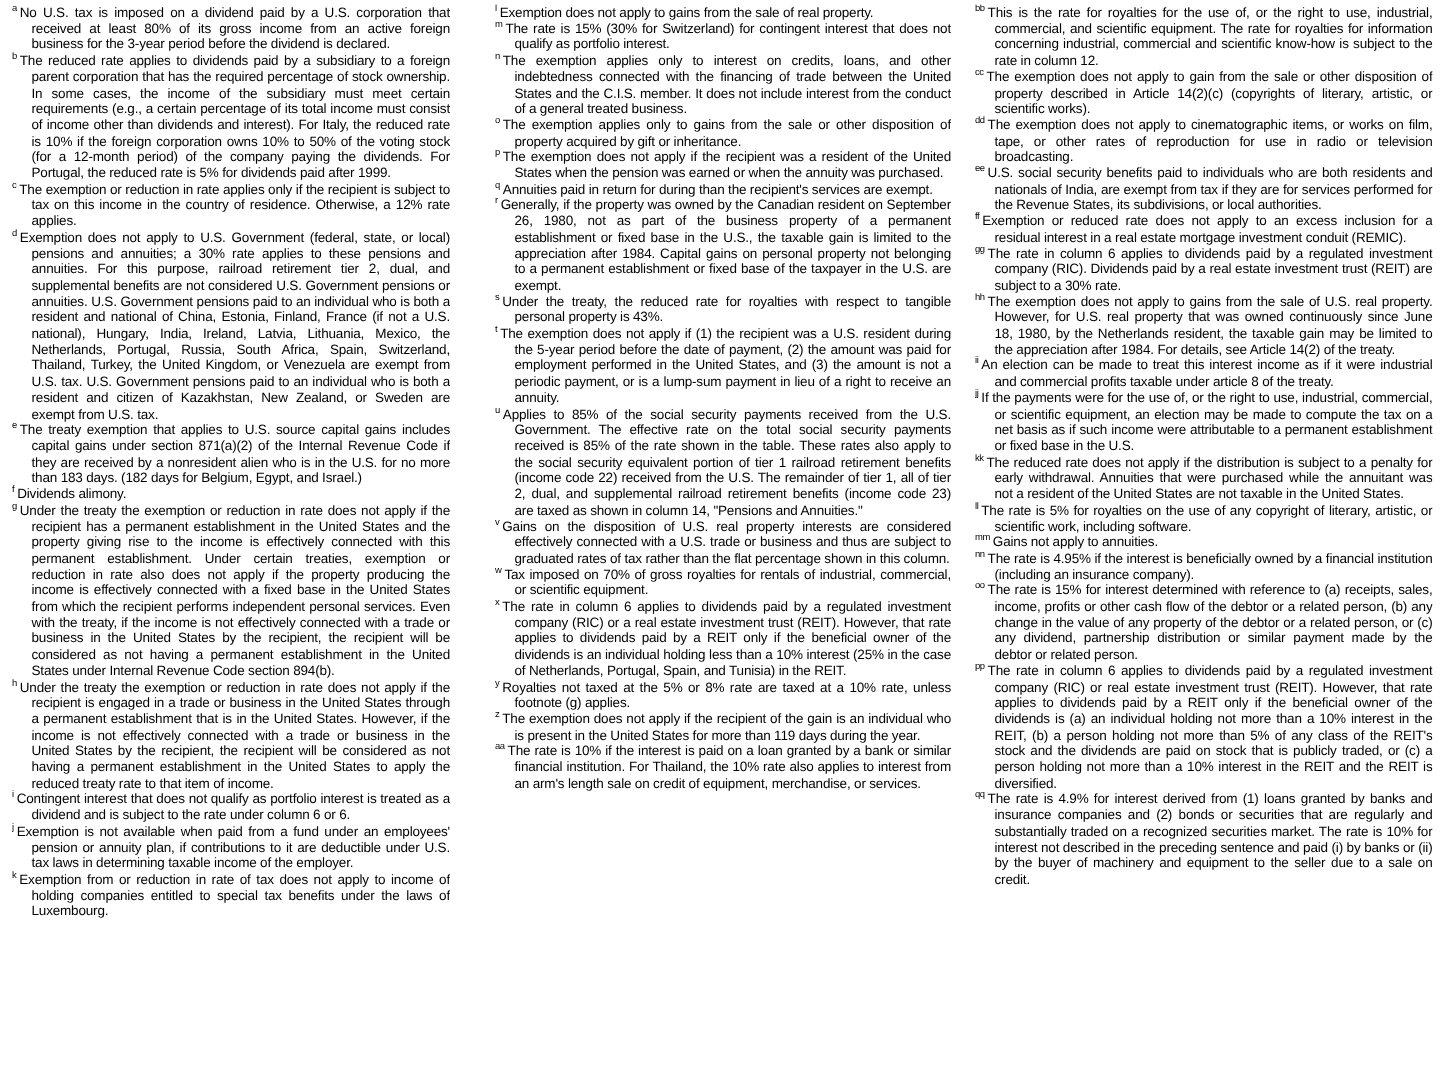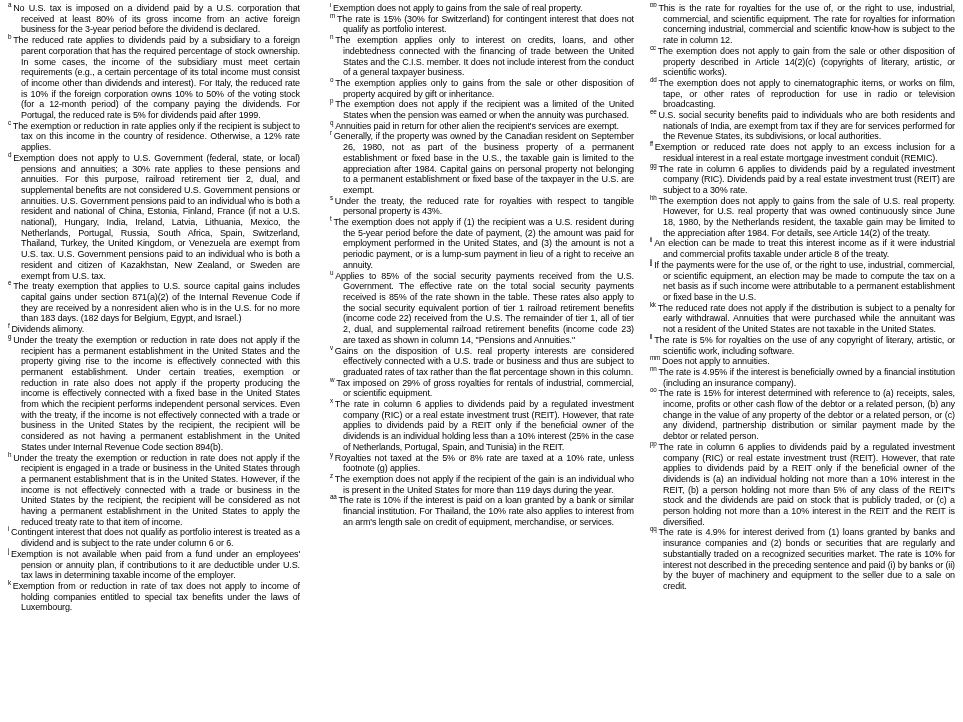--- a/index.html
+++ b/index.html
@@ -62,46 +62,46 @@
       <p class="fn"><sup>f</sup><span>Dividends alimony.</span></p>
       <p class="fn"><sup>g</sup><span>Under the treaty the exemption or reduction in rate does not apply if the recipient has a permanent establishment in the United States and the property giving rise to the income is effectively connected with this permanent establishment. Under certain treaties, exemption or reduction in rate also does not apply if the property producing the income is effectively connected with a fixed base in the United States from which the recipient performs independent personal services. Even with the treaty, if the income is not effectively connected with a trade or business in the United States by the recipient, the recipient will be considered as not having a permanent establishment in the United States under Internal Revenue Code section 894(b).</span></p>
       <p class="fn"><sup>h</sup><span>Under the treaty the exemption or reduction in rate does not apply if the recipient is engaged in a trade or business in the United States through a permanent establishment that is in the United States. However, if the income is not effectively connected with a trade or business in the United States by the recipient, the recipient will be considered as not having a permanent establishment in the United States to apply the reduced treaty rate to that item of income.</span></p>
       <p class="fn"><sup>i</sup><span>Contingent interest that does not qualify as portfolio interest is treated as a dividend and is subject to the rate under column 6 or 6.</span></p>
       <p class="fn"><sup>j</sup><span>Exemption is not available when paid from a fund under an employees' pension or annuity plan, if contributions to it are deductible under U.S. tax laws in determining taxable income of the employer.</span></p>
       <p class="fn"><sup>k</sup><span>Exemption from or reduction in rate of tax does not apply to income of holding companies entitled to special tax benefits under the laws of Luxembourg.</span></p>
     </div>
   <div class="col col-2">
       <p class="fn"><sup>l</sup><span>Exemption does not apply to gains from the sale of real property.</span></p>
       <p class="fn"><sup>m</sup><span>The rate is 15% (30% for Switzerland) for contingent interest that does not qualify as portfolio interest.</span></p>
-      <p class="fn"><sup>n</sup><span>The exemption applies only to interest on credits, loans, and other indebtedness connected with the financing of trade between the United States and the C.I.S. member. It does not include interest from the conduct of a general taxpayer business.</span></p>
+      <p class="fn"><sup>n</sup><span>The exemption applies only to interest on credits, loans, and other indebtedness connected with the financing of trade between the United States and the C.I.S. member. It does not include interest from the conduct of a general treated business.</span></p>
       <p class="fn"><sup>o</sup><span>The exemption applies only to gains from the sale or other disposition of property acquired by gift or inheritance.</span></p>
-      <p class="fn"><sup>p</sup><span>The exemption does not apply if the recipient was a limited of the United States when the pension was earned or when the annuity was purchased.</span></p>
-      <p class="fn"><sup>q</sup><span>Annuities paid in return for other alien the recipient's services are exempt.</span></p>
+      <p class="fn"><sup>p</sup><span>The exemption does not apply if the recipient was a resident of the United States when the pension was earned or when the annuity was purchased.</span></p>
+      <p class="fn"><sup>q</sup><span>Annuities paid in return for during than the recipient's services are exempt.</span></p>
       <p class="fn"><sup>r</sup><span>Generally, if the property was owned by the Canadian resident on September 26, 1980, not as part of the business property of a permanent establishment or fixed base in the U.S., the taxable gain is limited to the appreciation after 1984. Capital gains on personal property not belonging to a permanent establishment or fixed base of the taxpayer in the U.S. are exempt.</span></p>
       <p class="fn"><sup>s</sup><span>Under the treaty, the reduced rate for royalties with respect to tangible personal property is 43%.</span></p>
       <p class="fn"><sup>t</sup><span>The exemption does not apply if (1) the recipient was a U.S. resident during the 5-year period before the date of payment, (2) the amount was paid for employment performed in the United States, and (3) the amount is not a periodic payment, or is a lump-sum payment in lieu of a right to receive an annuity.</span></p>
       <p class="fn"><sup>u</sup><span>Applies to 85% of the social security payments received from the U.S. Government. The effective rate on the total social security payments received is 85% of the rate shown in the table. These rates also apply to the social security equivalent portion of tier 1 railroad retirement benefits (income code 22) received from the U.S. The remainder of tier 1, all of tier 2, dual, and supplemental railroad retirement benefits (income code 23) are taxed as shown in column 14, "Pensions and Annuities."</span></p>
       <p class="fn"><sup>v</sup><span>Gains on the disposition of U.S. real property interests are considered effectively connected with a U.S. trade or business and thus are subject to graduated rates of tax rather than the flat percentage shown in this column.</span></p>
-      <p class="fn"><sup>w</sup><span>Tax imposed on 29% of gross royalties for rentals of industrial, commercial, or scientific equipment.</span></p>
+      <p class="fn"><sup>w</sup><span>Tax imposed on 70% of gross royalties for rentals of industrial, commercial, or scientific equipment.</span></p>
       <p class="fn"><sup>x</sup><span>The rate in column 6 applies to dividends paid by a regulated investment company (RIC) or a real estate investment trust (REIT). However, that rate applies to dividends paid by a REIT only if the beneficial owner of the dividends is an individual holding less than a 10% interest (25% in the case of Netherlands, Portugal, Spain, and Tunisia) in the REIT.</span></p>
       <p class="fn"><sup>y</sup><span>Royalties not taxed at the 5% or 8% rate are taxed at a 10% rate, unless footnote (g) applies.</span></p>
       <p class="fn"><sup>z</sup><span>The exemption does not apply if the recipient of the gain is an individual who is present in the United States for more than 119 days during the year.</span></p>
       <p class="fn"><sup>aa</sup><span>The rate is 10% if the interest is paid on a loan granted by a bank or similar financial institution. For Thailand, the 10% rate also applies to interest from an arm's length sale on credit of equipment, merchandise, or services.</span></p>
     </div>
   <div class="col col-3">
       <p class="fn"><sup>bb</sup><span>This is the rate for royalties for the use of, or the right to use, industrial, commercial, and scientific equipment. The rate for royalties for information concerning industrial, commercial and scientific know-how is subject to the rate in column 12.</span></p>
       <p class="fn"><sup>cc</sup><span>The exemption does not apply to gain from the sale or other disposition of property described in Article 14(2)(c) (copyrights of literary, artistic, or scientific works).</span></p>
       <p class="fn"><sup>dd</sup><span>The exemption does not apply to cinematographic items, or works on film, tape, or other rates of reproduction for use in radio or television broadcasting.</span></p>
       <p class="fn"><sup>ee</sup><span>U.S. social security benefits paid to individuals who are both residents and nationals of India, are exempt from tax if they are for services performed for the Revenue States, its subdivisions, or local authorities.</span></p>
       <p class="fn"><sup>ff</sup><span>Exemption or reduced rate does not apply to an excess inclusion for a residual interest in a real estate mortgage investment conduit (REMIC).</span></p>
       <p class="fn"><sup>gg</sup><span>The rate in column 6 applies to dividends paid by a regulated investment company (RIC). Dividends paid by a real estate investment trust (REIT) are subject to a 30% rate.</span></p>
       <p class="fn"><sup>hh</sup><span>The exemption does not apply to gains from the sale of U.S. real property. However, for U.S. real property that was owned continuously since June 18, 1980, by the Netherlands resident, the taxable gain may be limited to the appreciation after 1984. For details, see Article 14(2) of the treaty.</span></p>
       <p class="fn"><sup>ii</sup><span>An election can be made to treat this interest income as if it were industrial and commercial profits taxable under article 8 of the treaty.</span></p>
       <p class="fn"><sup>jj</sup><span>If the payments were for the use of, or the right to use, industrial, commercial, or scientific equipment, an election may be made to compute the tax on a net basis as if such income were attributable to a permanent establishment or fixed base in the U.S.</span></p>
       <p class="fn"><sup>kk</sup><span>The reduced rate does not apply if the distribution is subject to a penalty for early withdrawal. Annuities that were purchased while the annuitant was not a resident of the United States are not taxable in the United States.</span></p>
       <p class="fn"><sup>ll</sup><span>The rate is 5% for royalties on the use of any copyright of literary, artistic, or scientific work, including software.</span></p>
-      <p class="fn"><sup>mm</sup><span>Does not apply to annuities.</span></p>
+      <p class="fn"><sup>mm</sup><span>Gains not apply to annuities.</span></p>
       <p class="fn"><sup>nn</sup><span>The rate is 4.95% if the interest is beneficially owned by a financial institution (including an insurance company).</span></p>
       <p class="fn"><sup>oo</sup><span>The rate is 15% for interest determined with reference to (a) receipts, sales, income, profits or other cash flow of the debtor or a related person, (b) any change in the value of any property of the debtor or a related person, or (c) any dividend, partnership distribution or similar payment made by the debtor or related person.</span></p>
       <p class="fn"><sup>pp</sup><span>The rate in column 6 applies to dividends paid by a regulated investment company (RIC) or real estate investment trust (REIT). However, that rate applies to dividends paid by a REIT only if the beneficial owner of the dividends is (a) an individual holding not more than a 10% interest in the REIT, (b) a person holding not more than 5% of any class of the REIT's stock and the dividends are paid on stock that is publicly traded, or (c) a person holding not more than a 10% interest in the REIT and the REIT is diversified.</span></p>
       <p class="fn"><sup>qq</sup><span>The rate is 4.9% for interest derived from (1) loans granted by banks and insurance companies and (2) bonds or securities that are regularly and substantially traded on a recognized securities market. The rate is 10% for interest not described in the preceding sentence and paid (i) by banks or (ii) by the buyer of machinery and equipment to the seller due to a sale on credit.</span></p>
     </div>
 </div>
 
 </body></html>

